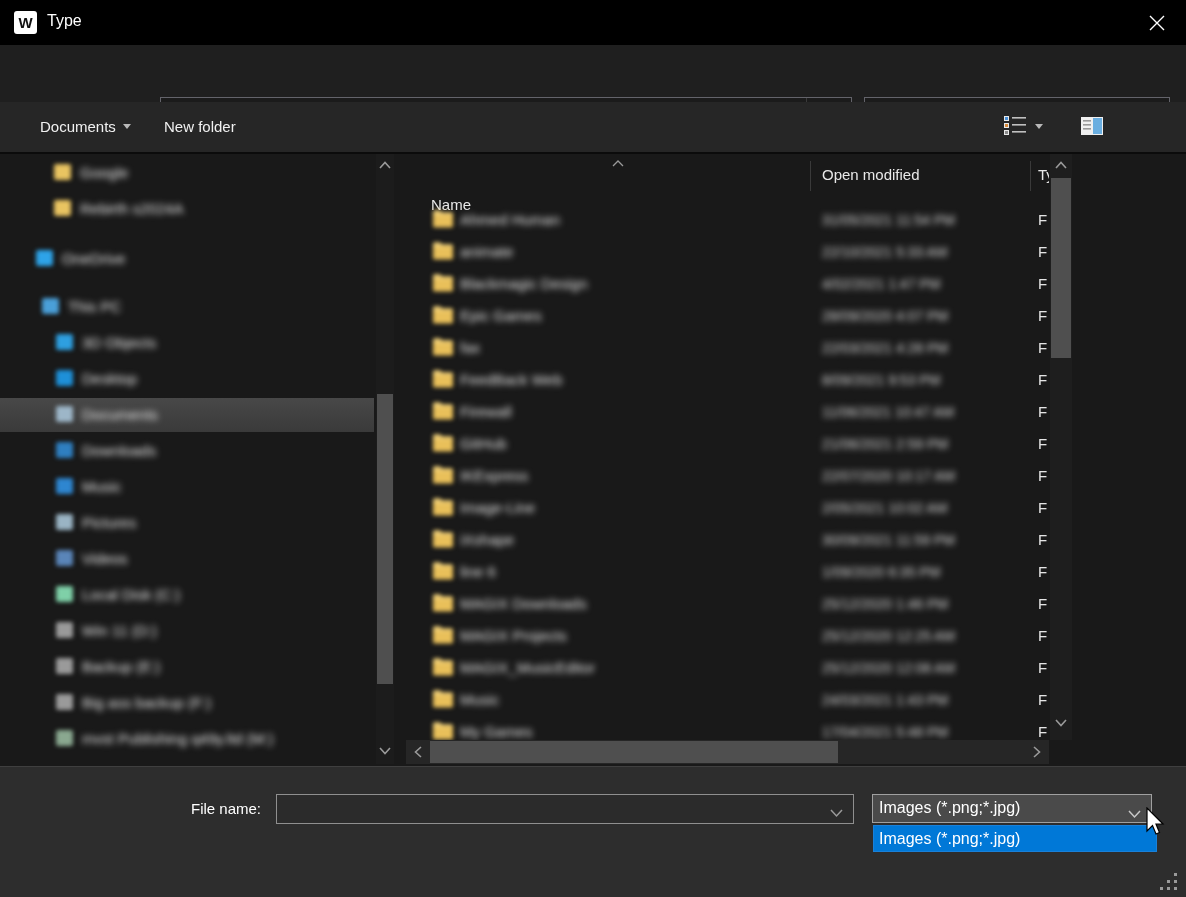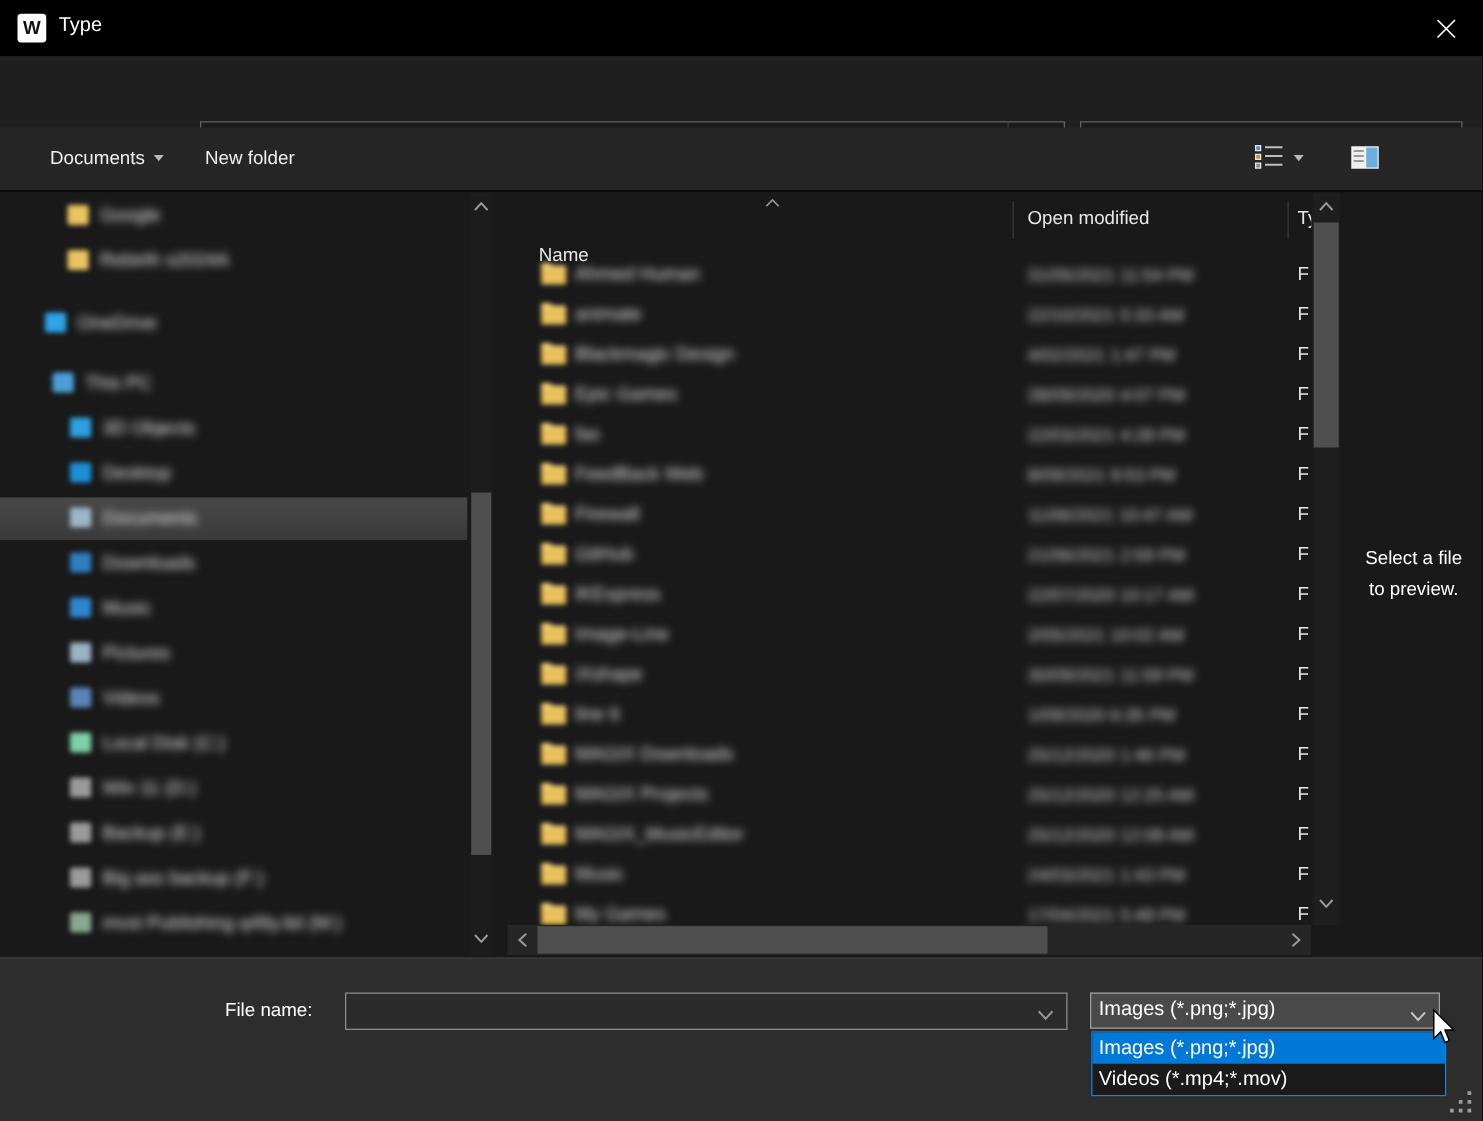--- a/index.html
+++ b/index.html
@@ -67,21 +67,21 @@
   .lh-scroll { position:absolute; left:406px; top:586px; width:643px; height:24px; background:#262626; }
   .lh-thumb { position:absolute; left:24px; top:1px; width:408px; height:22px; background:#4f4f4f; }
   .hcaret { position:absolute; top:0; width:24px; height:24px; display:flex; align-items:center; justify-content:center; }
 
   
   .preview { position:absolute; left:1076px; top:0; width:110px; height:612px; }
   .preview-msg { position:absolute; left:0; top:280px; width:110px; text-align:center; font-size:15px; line-height:25px; color:#fff; }
 
   
   .footer { position:absolute; left:0; top:766px; width:1186px; height:131px; background:#2d2d2d; border-top:1px solid #3f3f3f; }
-  .fn-label { position:absolute; left:104px; top:33px; width:146px; text-align:right; font-size:15px; color:#fff; }
+  .fn-label { position:absolute; left:115px; top:33px; width:146px; text-align:right; font-size:15px; color:#fff; }
   .fn-input { position:absolute; left:276px; top:27px; width:578px; height:30px; background:#2b2b2b; border:1px solid #8f8f8f; }
   .fn-input input { position:absolute; left:6px; top:3px; width:540px; height:22px; background:transparent; border:none; outline:none; color:#eee; font-size:15px; font-family:"Liberation Sans",sans-serif; }
   .fn-chev { position:absolute; right:10px; top:9px; }
   .ft-select { position:absolute; left:872px; top:27px; width:280px; height:29px; background:#4a4a4a; border:1px solid #a0a0a0; font-size:16px; color:#fff; }
   .ft-select .sel-text { position:absolute; left:6px; top:4px; white-space:nowrap; }
   .ft-select .fn-chev { top:10px; }
   .ft-dropdown { position:absolute; left:873px; top:58px; width:284px; background:#1b1b1b; border:1px solid #1a80d8; }
   .ft-option { position:relative; height:25px; font-size:16px; color:#fff; padding-left:5px; line-height:25px; white-space:nowrap; }
   .ft-option.hl { background:#0078d7; }
   .cursor { position:absolute; left:1145px; top:40px; z-index:10; }
@@ -482,26 +482,20 @@
           </svg>
       </div>
       <div class="lh-thumb"></div>
       <div class="hcaret" style="left:619px;">
         <svg width="8" height="12" viewBox="0 0 8 12">
             <path d="M1 1 L6.5 6 L1 11" stroke="#9a9a9a" stroke-width="1.6" fill="none"></path>
           </svg>
       </div>
     </div>
 
-    <div class="preview">
-      <div class="preview-msg">
-        <div>Select a file</div>
-        <div>to preview.</div>
-      </div>
-    </div>
   </div>
 
   <div class="footer">
     <div class="fn-label">File name:</div>
     <div class="fn-input">
       <input type="text" value="" style="">
       <span class="fn-chev">
         <svg width="13" height="9" viewBox="0 0 13 9">
             <path d="M1 1 L6.5 7 L12 1" stroke="#9a9a9a" stroke-width="1.5" fill="none"></path>
           </svg>
@@ -510,21 +504,20 @@
     <div class="ft-select">
       <span class="sel-text">Images (*.png;*.jpg)</span>
       <span class="fn-chev">
         <svg width="13" height="9" viewBox="0 0 13 9">
             <path d="M1 1 L6.5 7 L12 1" stroke="#c8c8c8" stroke-width="1.5" fill="none"></path>
           </svg>
       </span>
     </div>
     <div class="ft-dropdown" id="ft-options">
         <div class="ft-option hl">Images (*.png;*.jpg)</div>
-        <div class="ft-option">Videos (*.mp4;*.mov)</div>
       </div>
 
     <div class="cursor">
       <svg width="22" height="30" viewBox="0 0 22 30">
         <path d="M2 1 L2 24 L7.5 18.5 L11 27 L14.5 25.5 L11 17 L18 17 Z" fill="#ffffff" stroke="#000000" stroke-width="1.2"></path>
       </svg>
     </div>
 
     <div class="grip">
       <i style="left:14px; top:0;"></i>

